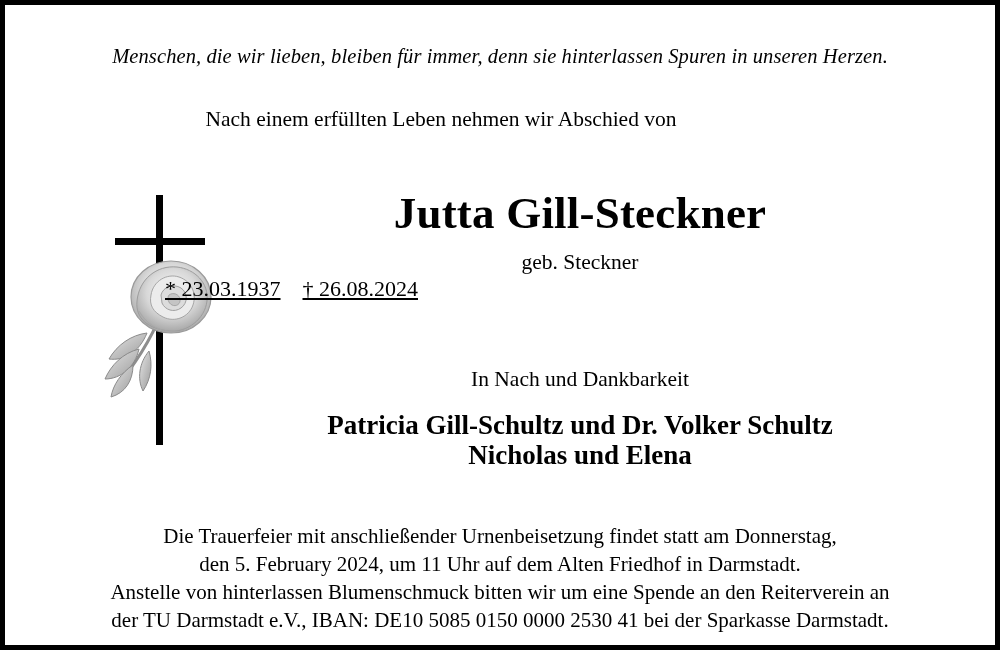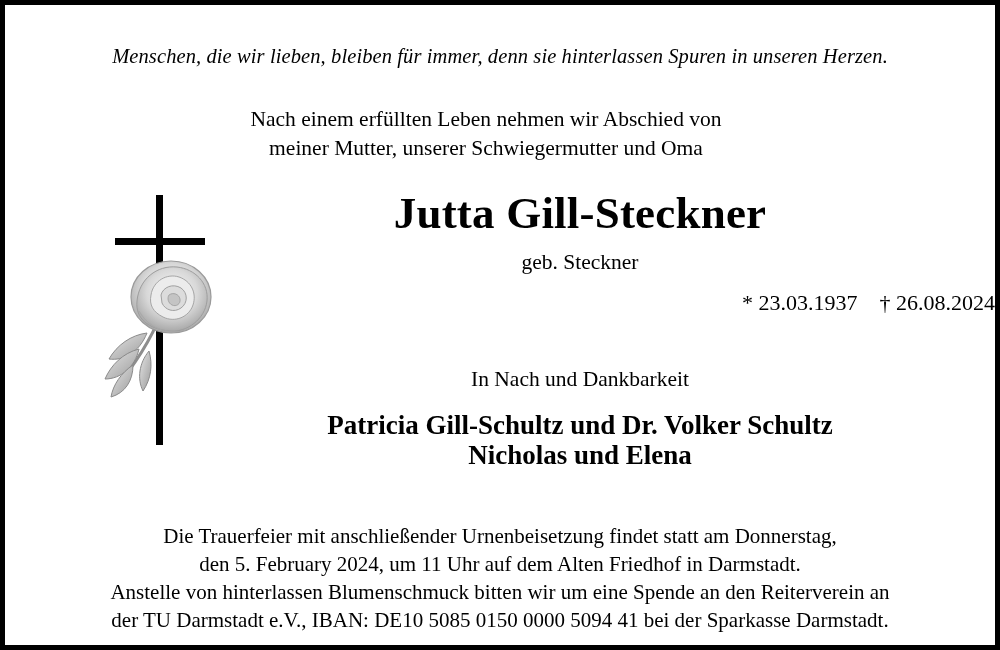--- a/index.html
+++ b/index.html
@@ -47,21 +47,20 @@
 
   
   .intro {
     position: absolute;
     top: 100px;
     left: 0;
     width: 872px;
     text-align: center;
     font-size: 21.5px;
     line-height: 29px;
-    padding-left: 45px;
   }
 
   
   .name {
     position: absolute;
     top: 182px;
     left: 160px;
     width: 830px;
     text-align: center;
     font-size: 45px;
@@ -72,25 +71,26 @@
   .maiden {
     position: absolute;
     top: 245px;
     left: 160px;
     width: 830px;
     text-align: center;
     font-size: 21.5px;
   }
   .dates {
     position: absolute;
-    top: 285px;
-    left: 160px;
-    width: 830px;
-    text-align: right;
+    top: 271px;
+    left: 160px;
+    width: 830px;
+    text-align: left;
     font-size: 22px;
+    text-decoration: underline;
   }
   .dates .sep {
     display: inline-block;
     width: 22px;
   }
 
   
   .gratitude {
     position: absolute;
     top: 362px;
@@ -159,21 +159,20 @@
 </head>
 <body>
 
 <div class="obituary">
   <div class="inner">
 
     <div class="motto">Menschen, die wir lieben, bleiben für immer, denn sie hinterlassen Spuren in unseren Herzen.</div>
 
     <div class="intro">
       <div>Nach einem erfüllten Leben nehmen wir Abschied von</div>
-      <div>meiner Mutter, unserer Schwiegermutter und Oma</div>
     </div>
 
     <div class="cross">
       <div class="vert"></div>
       <div class="horiz"></div>
     </div>
 
     <div class="rose">
       <svg width="150" height="145" viewBox="0 0 150 145" xmlns="http://www.w3.org/2000/svg">
         <defs>
@@ -214,17 +213,17 @@
 
     <div class="family">
       <div>Patricia Gill-Schultz und Dr. Volker Schultz</div>
       <div>Nicholas und Elena</div>
     </div>
 
     <div class="ceremony">
       <div>Die Trauerfeier mit anschließender Urnenbeisetzung findet statt am Donnerstag,</div>
       <div>den 5. February 2024, um 11 Uhr auf dem Alten Friedhof in Darmstadt.</div>
       <div>Anstelle von hinterlassen Blumenschmuck bitten wir um eine Spende an den Reiterverein an</div>
-      <div>der TU Darmstadt e.V., IBAN: DE10 5085 0150 0000 5094 41 bei der Sparkasse Darmstadt.</div>
+      <div>der TU Darmstadt e.V., IBAN: DE10 5085 0150 0000 2530 41 bei der Sparkasse Darmstadt.</div>
     </div>
 
   </div>
 </div>
 
 </body></html>

